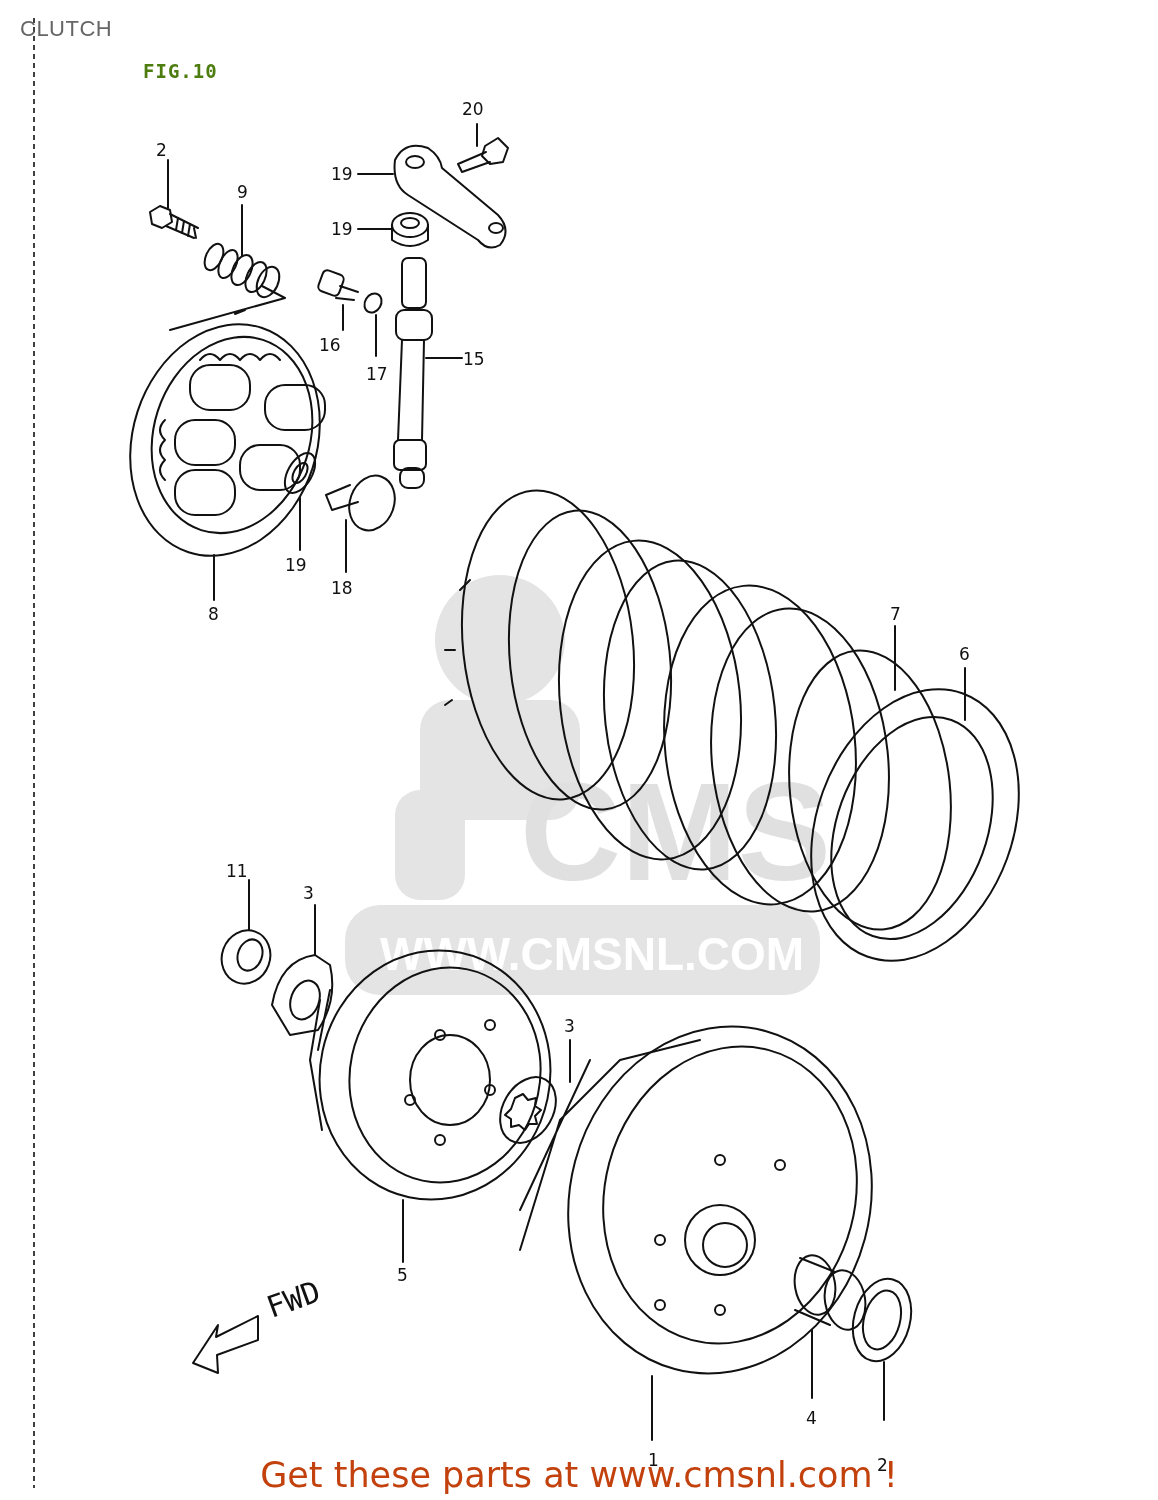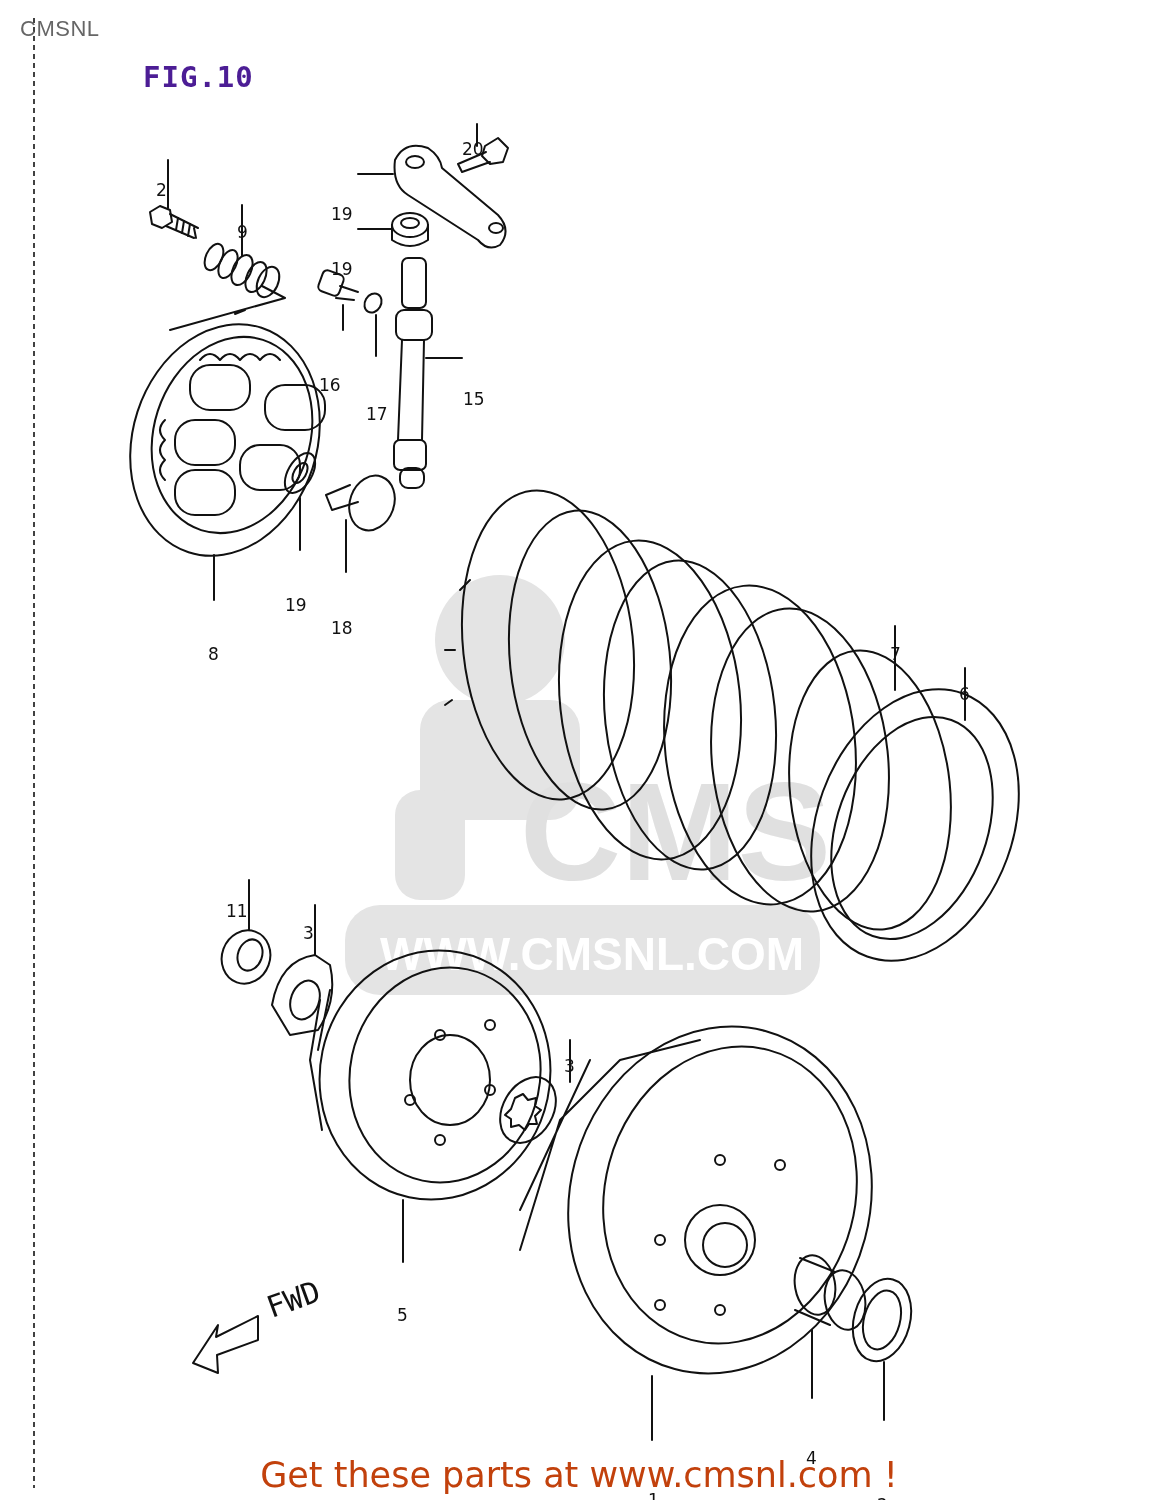--- a/index.html
+++ b/index.html
@@ -1,29 +1,29 @@
 <!DOCTYPE html>
 <html><head>
 <meta charset="utf-8">
 <style>
   html, body { margin:0; padding:0; background:#ffffff; }
   body { width:1158px; height:1500px; position:relative; overflow:hidden; font-family:"Liberation Sans", sans-serif; }
   .page-title { position:absolute; left:20px; top:16px; font-size:22px; color:#666666; letter-spacing:0.5px; }
   .left-border { position:absolute; left:33px; top:18px; width:2px; height:1470px; background-image:linear-gradient(#111 60%, transparent 40%); background-size:2px 9px; opacity:0.8; }
-  .fig-label { position:absolute; left:143px; top:60px; font-size:29px; font-family:"DejaVu Sans Mono", monospace; font-weight:bold; color:#4c1d95; letter-spacing:1px; }
-  .callout { position:absolute; font-family:"DejaVu Sans", sans-serif; font-size:17px; color:#111; line-height:1;margin-top:40px; }
+  .fig-label { position:absolute; left:143px; top:60px; font-size:19px; font-family:"DejaVu Sans Mono", monospace; font-weight:bold; color:#4d7c0f; letter-spacing:1px; }
+  .callout { position:absolute; font-family:"DejaVu Sans", sans-serif; font-size:17px; color:#111; line-height:1; }
   .footer-cta { position:absolute; left:0; width:1158px; top:1455px; text-align:center; font-family:"DejaVu Sans", sans-serif; font-size:35px; color:#c2410c; }
   svg.art { position:absolute; left:0; top:0; }
   .fwd-text { position:absolute; left:262px; top:1292px; font-family:"DejaVu Sans Mono", monospace; font-size:30px; color:#111; transform:rotate(-20deg); transform-origin:left top; }
 </style>
 </head>
 <body>
 
 <div class="left-border"></div>
-<div class="page-title">CMSNL</div>
+<div class="page-title">CLUTCH</div>
 <div class="fig-label">FIG.10</div>
 
 <svg class="art" width="1158" height="1500" viewBox="0 0 1158 1500">
 
   <g fill="#e4e4e4" stroke="none">
     <circle cx="500" cy="640" r="65"></circle>
     <rect x="420" y="700" width="160" height="120" rx="30"></rect>
     <rect x="395" y="790" width="70" height="110" rx="25"></rect>
     <text x="520" y="880" font-family="Liberation Sans, sans-serif" font-weight="bold" font-size="140" fill="#e0e0e0">CMS</text>
     <rect x="345" y="905" width="475" height="90" rx="35"></rect>

